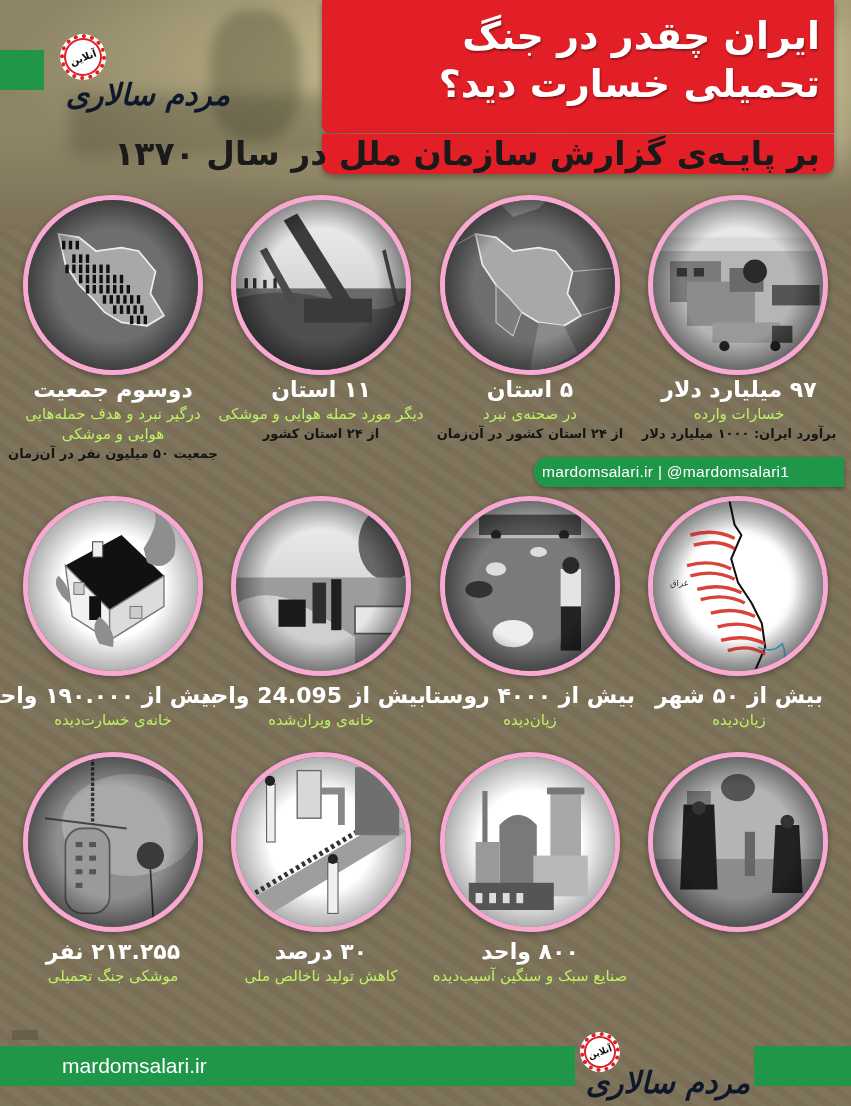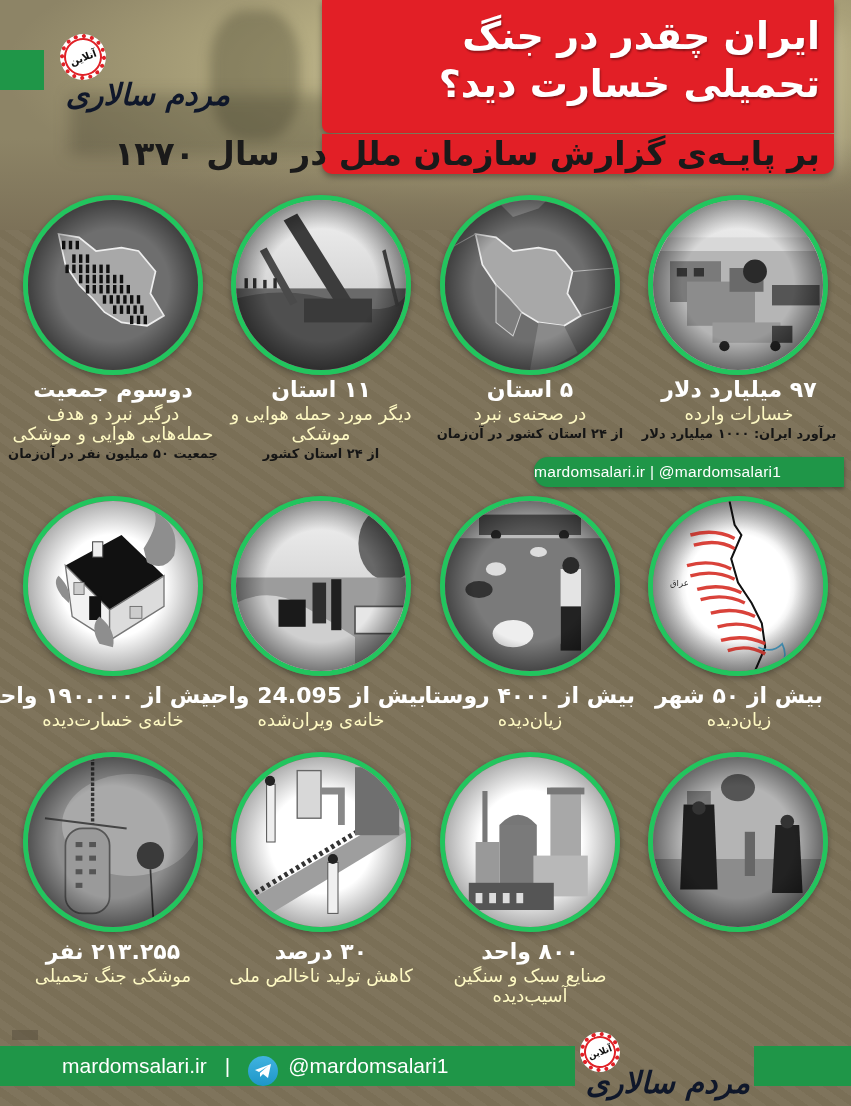--- a/index.html
+++ b/index.html
@@ -59,51 +59,51 @@
   }
   .subtitle-text {
     position:absolute; right:14px; top:2px; direction: rtl; color:#1a1a1a;
     font-weight:bold; font-size: 33px; line-height:36px; white-space:nowrap;
   }
 
   .grid { position:absolute; left:0; top:0; width:851px; height:1106px; }
   .card { position:absolute; width:210px; text-align:center; direction: rtl; }
   .circle {
     position:absolute; width:180px; height:180px; border-radius:50%;
-    border: 5px solid #22c55e;
+    border: 5px solid #f9a8d4;
     box-shadow: 0 2px 6px rgba(0,0,0,0.35);
     overflow:hidden;
   }
   .circle svg { width:100%; height:100%; display:block; }
   .card-title {
     color:#fff; font-weight:bold; font-size: 22px; line-height: 28px; white-space: nowrap;
   }
-  .card-sub { color:#fef9c3; font-size: 18px; line-height: 20px; }
+  .card-sub { color:#bef264; font-size: 15px; line-height: 20px; }
   .card-note { color:#151515; font-weight:bold; font-size: 13px; line-height: 19px; white-space:nowrap; }
 
   .social-pill {
     position:absolute; left:534px; top:457px; width:310px; height:30px;
     background:#1f9648; border-radius: 14px 0 0 14px;
     box-shadow: 0 2px 4px rgba(0,0,0,0.35);
     color:#fff; font-family:"Liberation Sans", sans-serif; font-size: 15.5px;
-    line-height:30px; white-space: nowrap; letter-spacing: 0.3px;
+    line-height:30px; padding-left: 8px; white-space: nowrap; letter-spacing: 0.3px;
   }
 
   .stamp { position:absolute; left:12px; top:1030px; width:26px; height:10px; background:#5a5140; opacity:.55; }
 
   .footer-bar-left {
     position:absolute; left:0; top:1046px; width:575px; height:40px; background:#1f9648;
   }
   .footer-bar-right {
     position:absolute; left:754px; top:1046px; width:97px; height:40px; background:#1f9648;
   }
   .footer-text {
     position:absolute; left:62px; top:1046px; height:40px; line-height:40px;
     color:#fff; font-family:"Liberation Sans", sans-serif; font-size: 21px; white-space:nowrap;
-    display:flex; align-items:flex-end; gap: 10px;
+    display:flex; align-items:flex-start; gap: 10px; flex-direction: column;
   }
   .footer-sep { margin: 0 8px; }
   .tg-icon {
     display:inline-block; width:30px; height:30px; border-radius:50%;
     background: linear-gradient(180deg,#40b3e0,#1e96c8);
     position:relative;
   }
   .tg-icon svg { position:absolute; left:6px; top:7px; width:18px; height:16px; }
   .logo-bottom { left:578px; top:1030px; width:176px; height:76px; }
   .logo-bottom .logo-seal { left:2px; top:2px; width:40px; height:40px; font-size:9px; }

